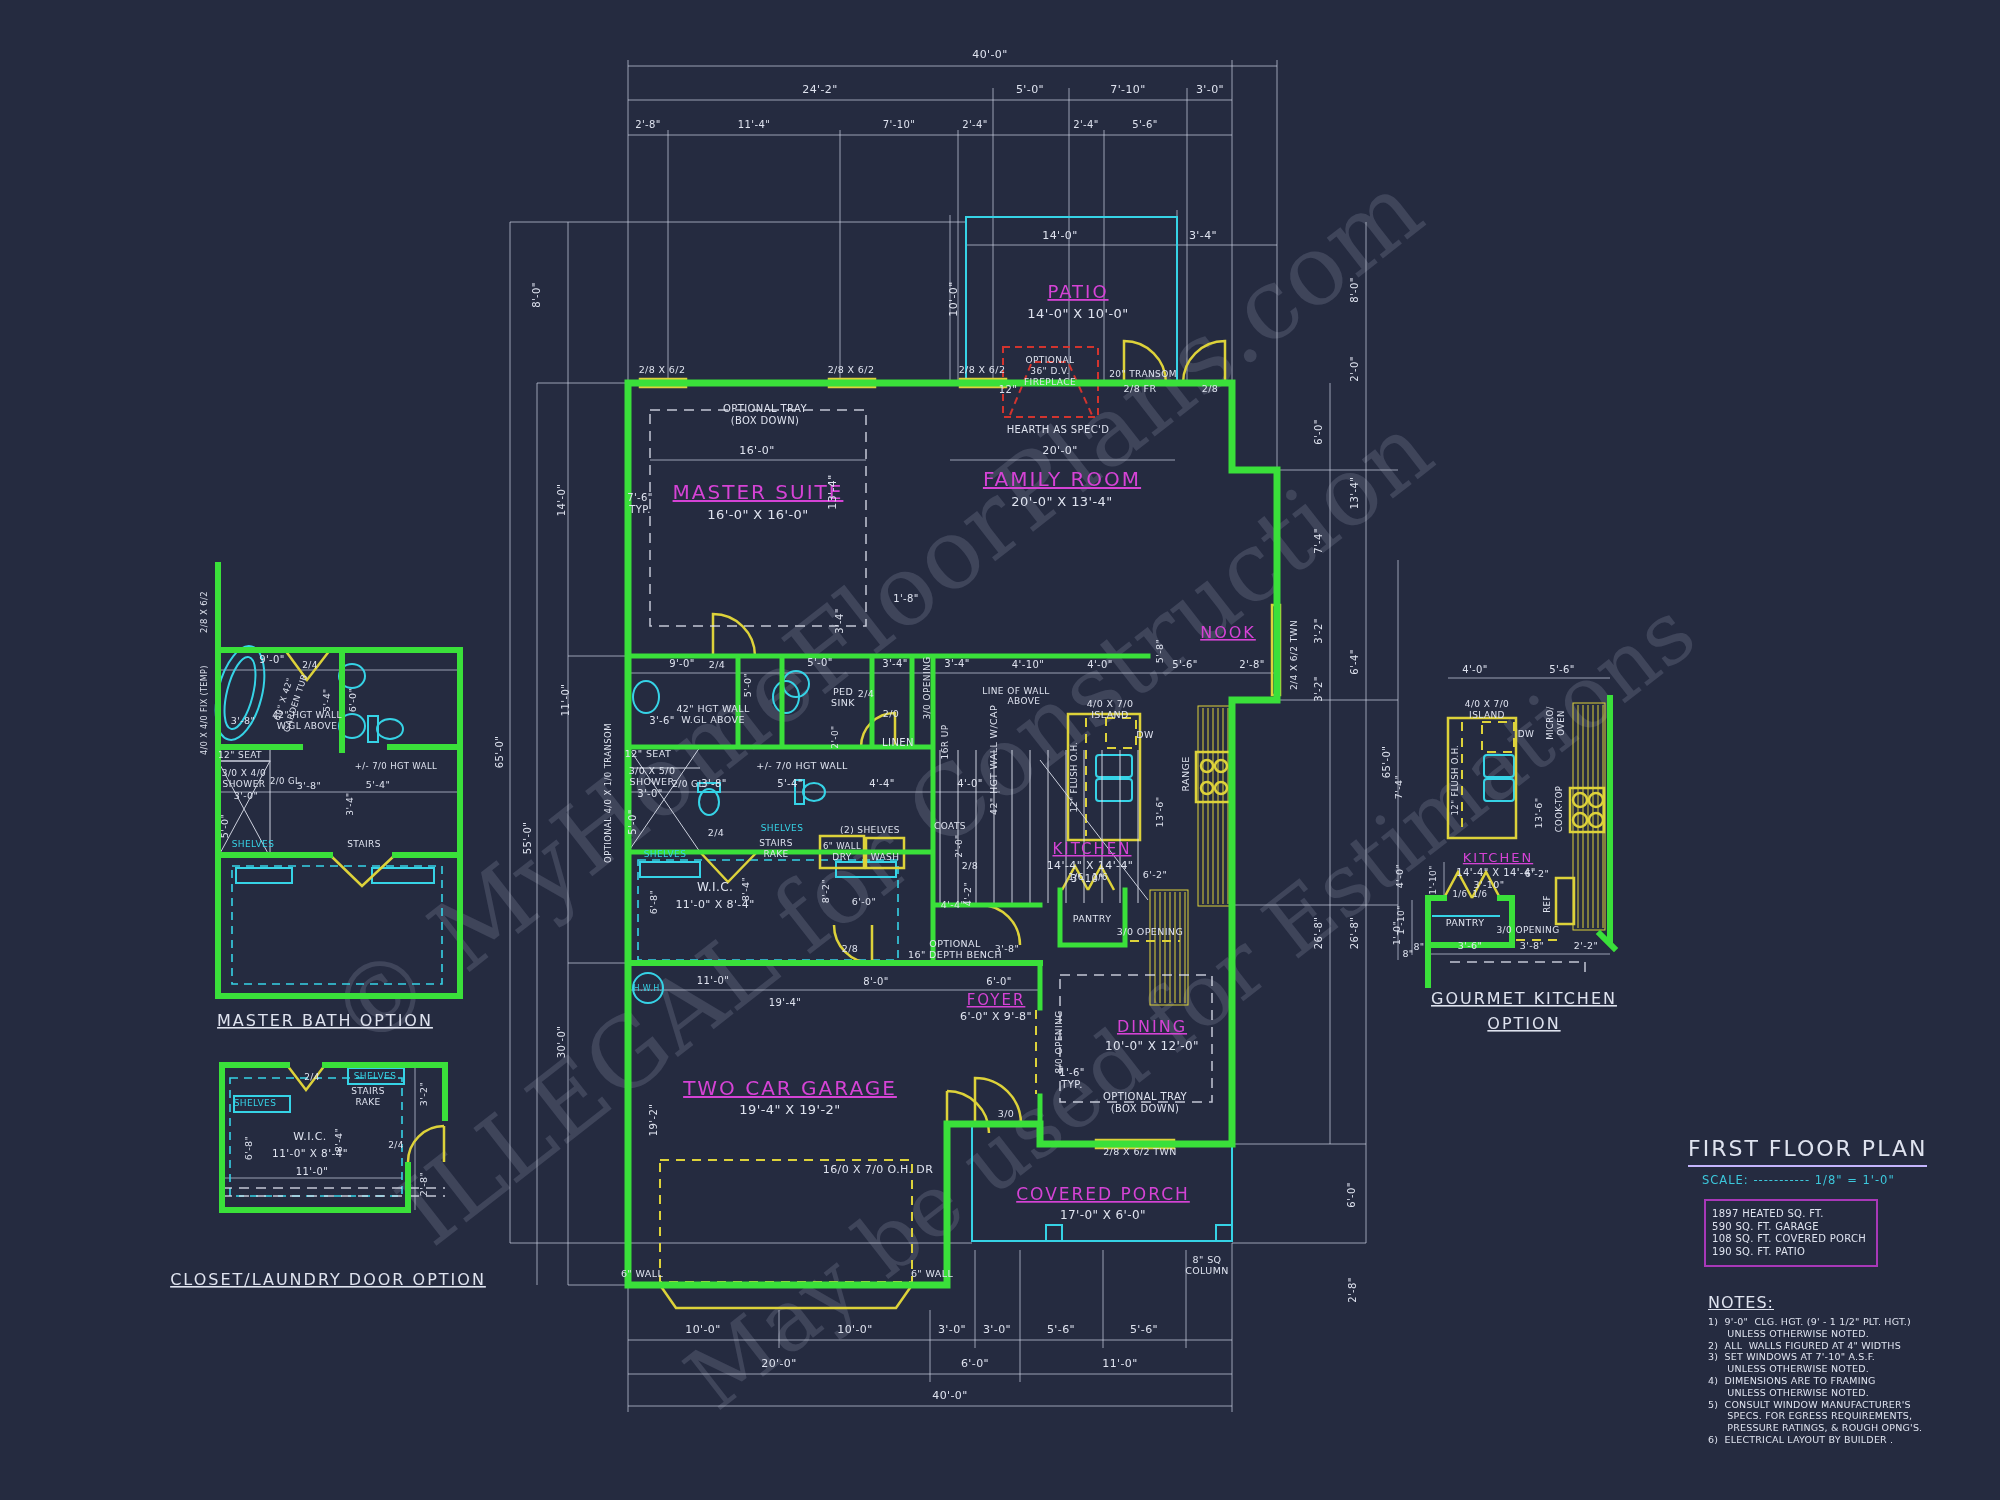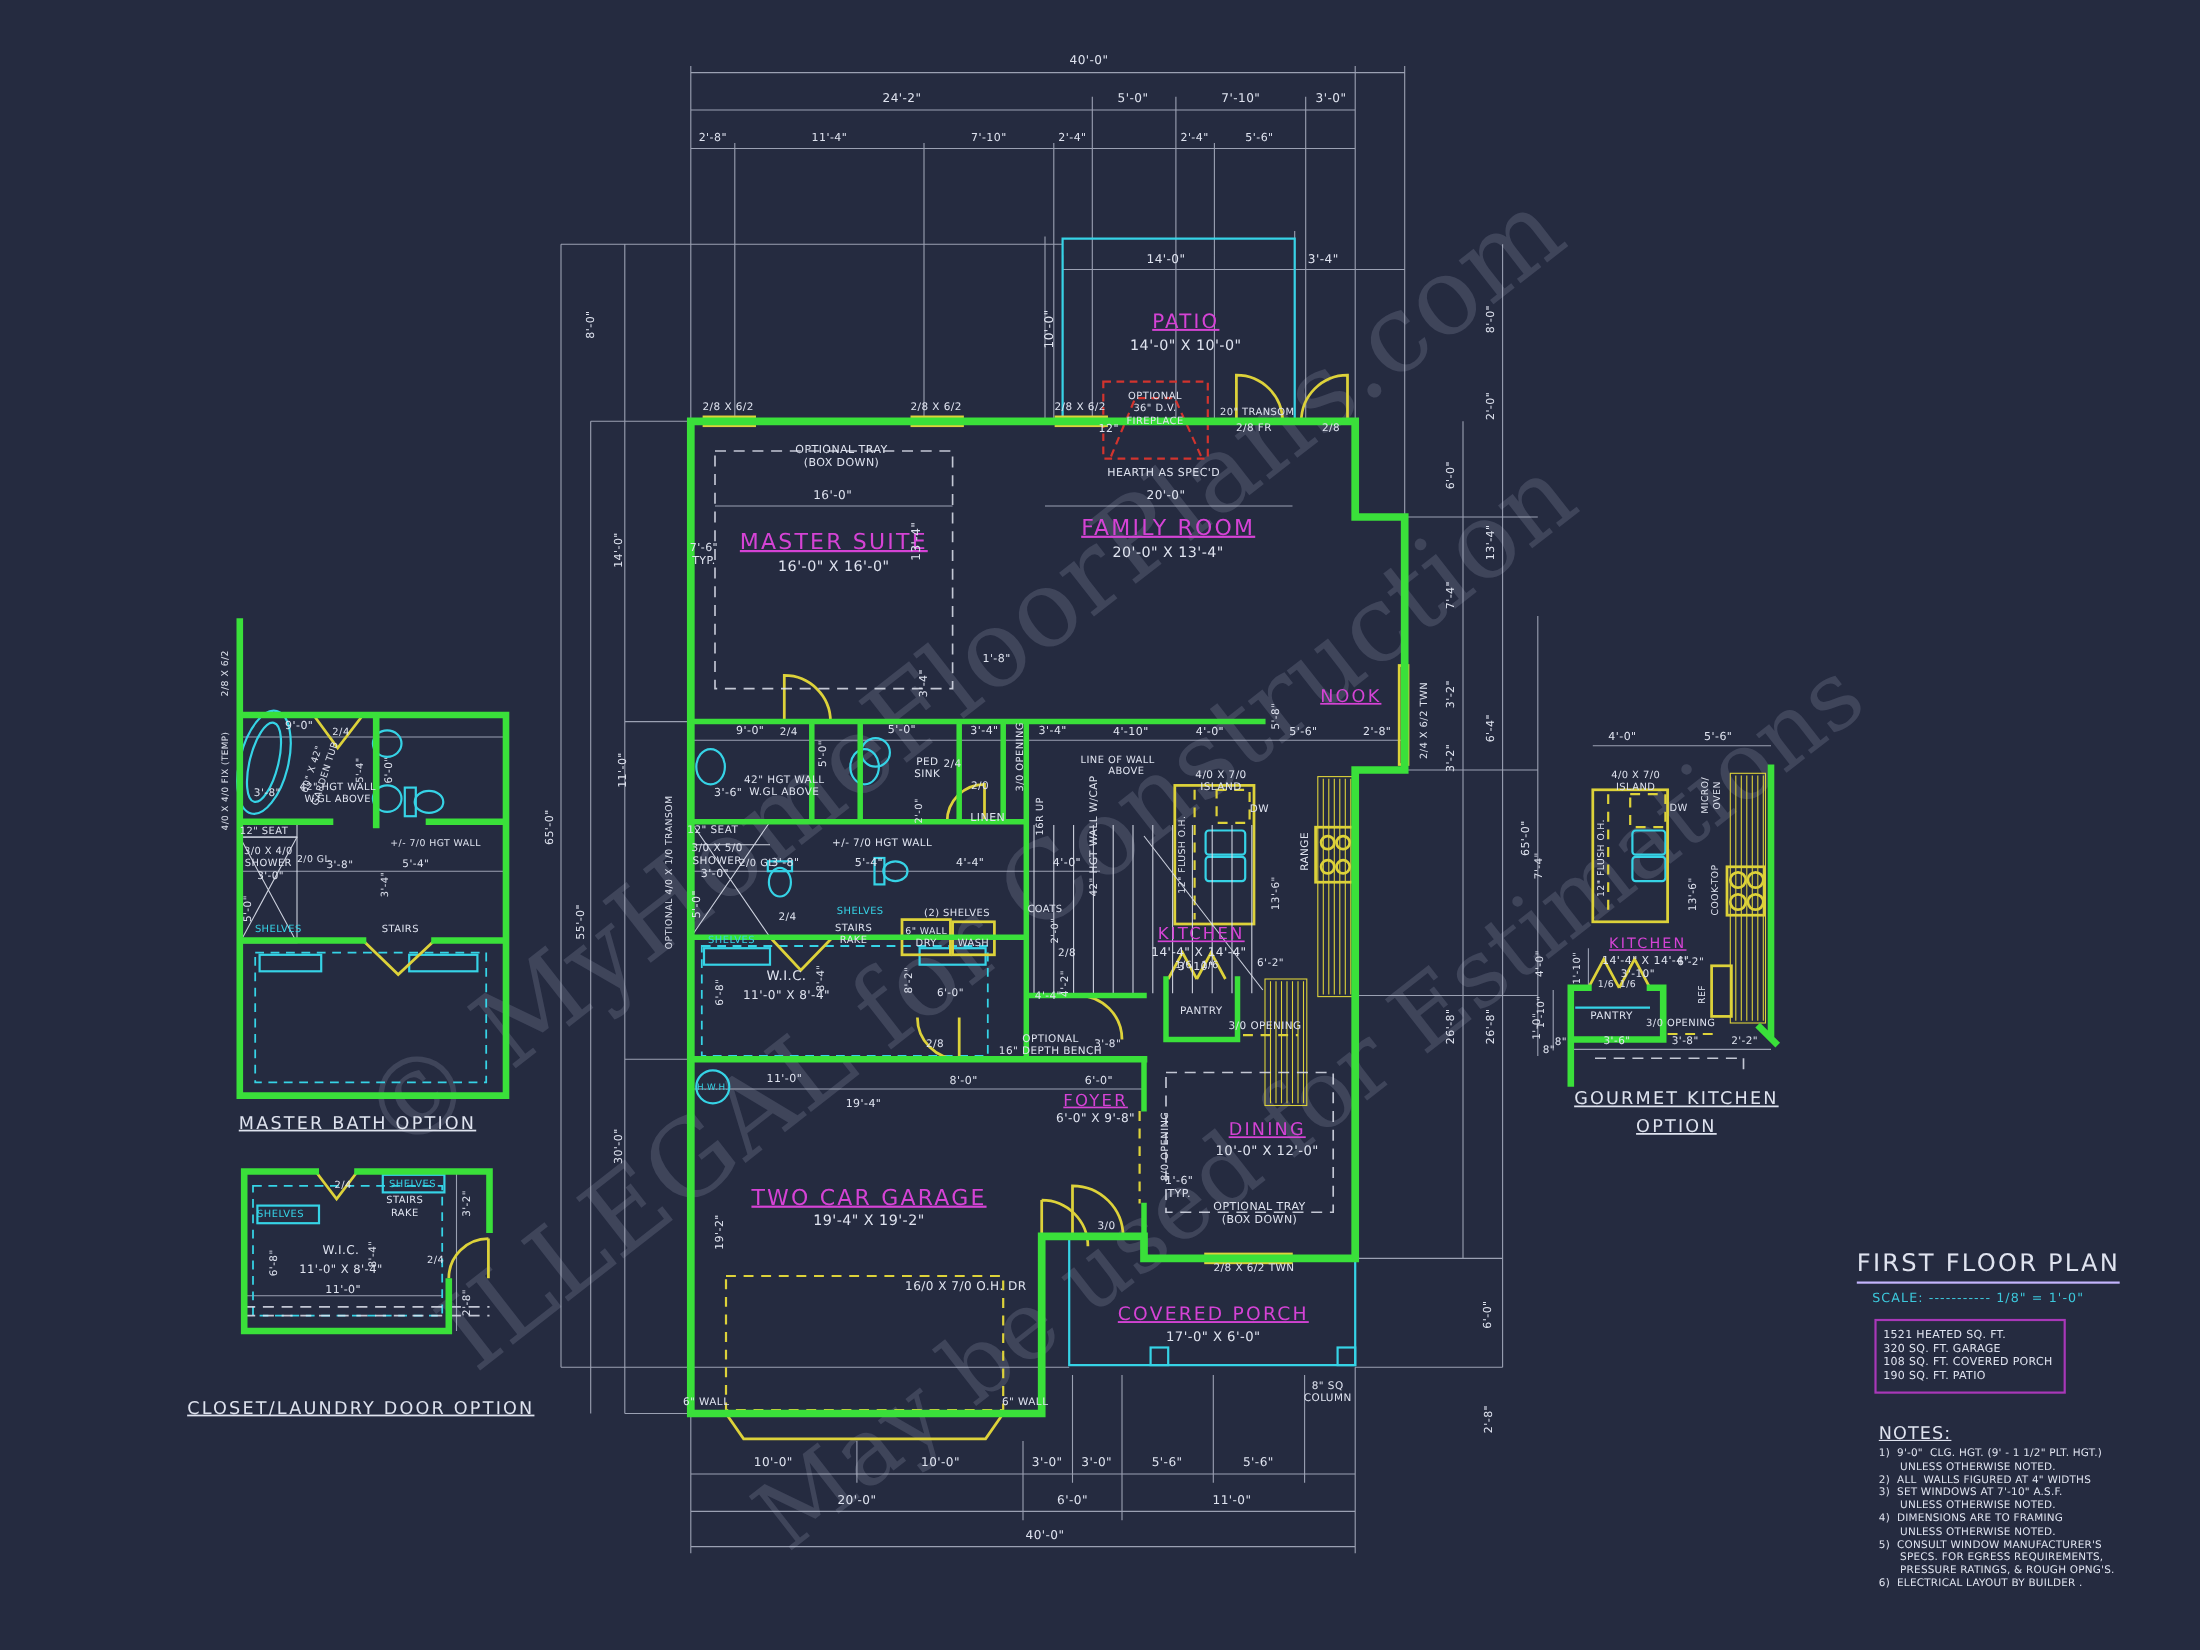--- a/index.html
+++ b/index.html
@@ -415,22 +415,22 @@
         <text x="1586" y="949" class="lbl w" text-anchor="middle" style="font-size: 9.5px;">2'-2"</text>
         <text x="1404" y="920" class="lbl w" transform="rotate(-90 1404 920)" text-anchor="middle" style="font-size: 9px;">1'-10"</text>
         <text x="1436" y="880" class="lbl w" transform="rotate(-90 1436 880)" text-anchor="middle" style="font-size: 9px;">1'-10"</text>
       </g>
   </svg>
 
   <div id="titleblock">
     <div class="tb-title">FIRST FLOOR PLAN</div>
     <div class="tb-scale">SCALE: ----------- 1/8" = 1'-0"</div>
     <div class="tb-areas">
-      <div>1521 HEATED SQ. FT.</div>
-      <div>320 SQ. FT. GARAGE</div>
+      <div>1897 HEATED SQ. FT.</div>
+      <div>590 SQ. FT. GARAGE</div>
       <div>108 SQ. FT. COVERED PORCH</div>
       <div>190 SQ. FT. PATIO</div>
     </div>
     <div class="tb-notes-title">NOTES:</div>
     <div id="notes"><div>1)  9'-0"  CLG. HGT. (9' - 1 1/2" PLT. HGT.)</div><div>      UNLESS OTHERWISE NOTED.</div><div>2)  ALL  WALLS FIGURED AT 4" WIDTHS</div><div>3)  SET WINDOWS AT 7'-10" A.S.F.</div><div>      UNLESS OTHERWISE NOTED.</div><div>4)  DIMENSIONS ARE TO FRAMING</div><div>      UNLESS OTHERWISE NOTED.</div><div>5)  CONSULT WINDOW MANUFACTURER'S</div><div>      SPECS. FOR EGRESS REQUIREMENTS,</div><div>      PRESSURE RATINGS, &amp; ROUGH OPNG'S.</div><div>6)  ELECTRICAL LAYOUT BY BUILDER .</div></div>
   </div>
 
 </div>
 
 </body></html>

